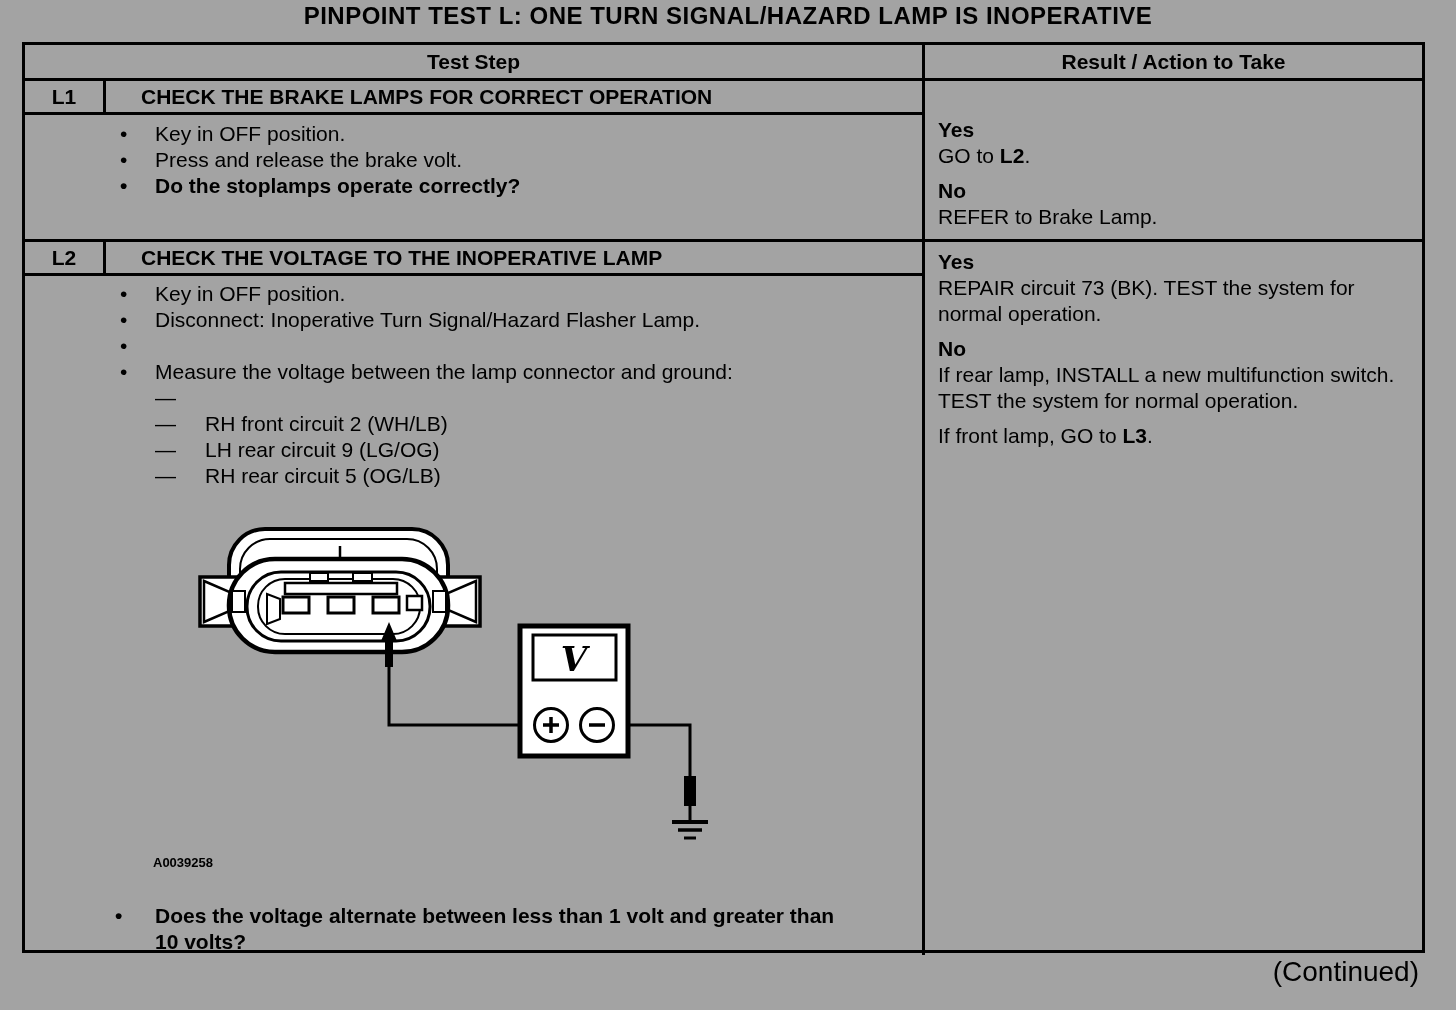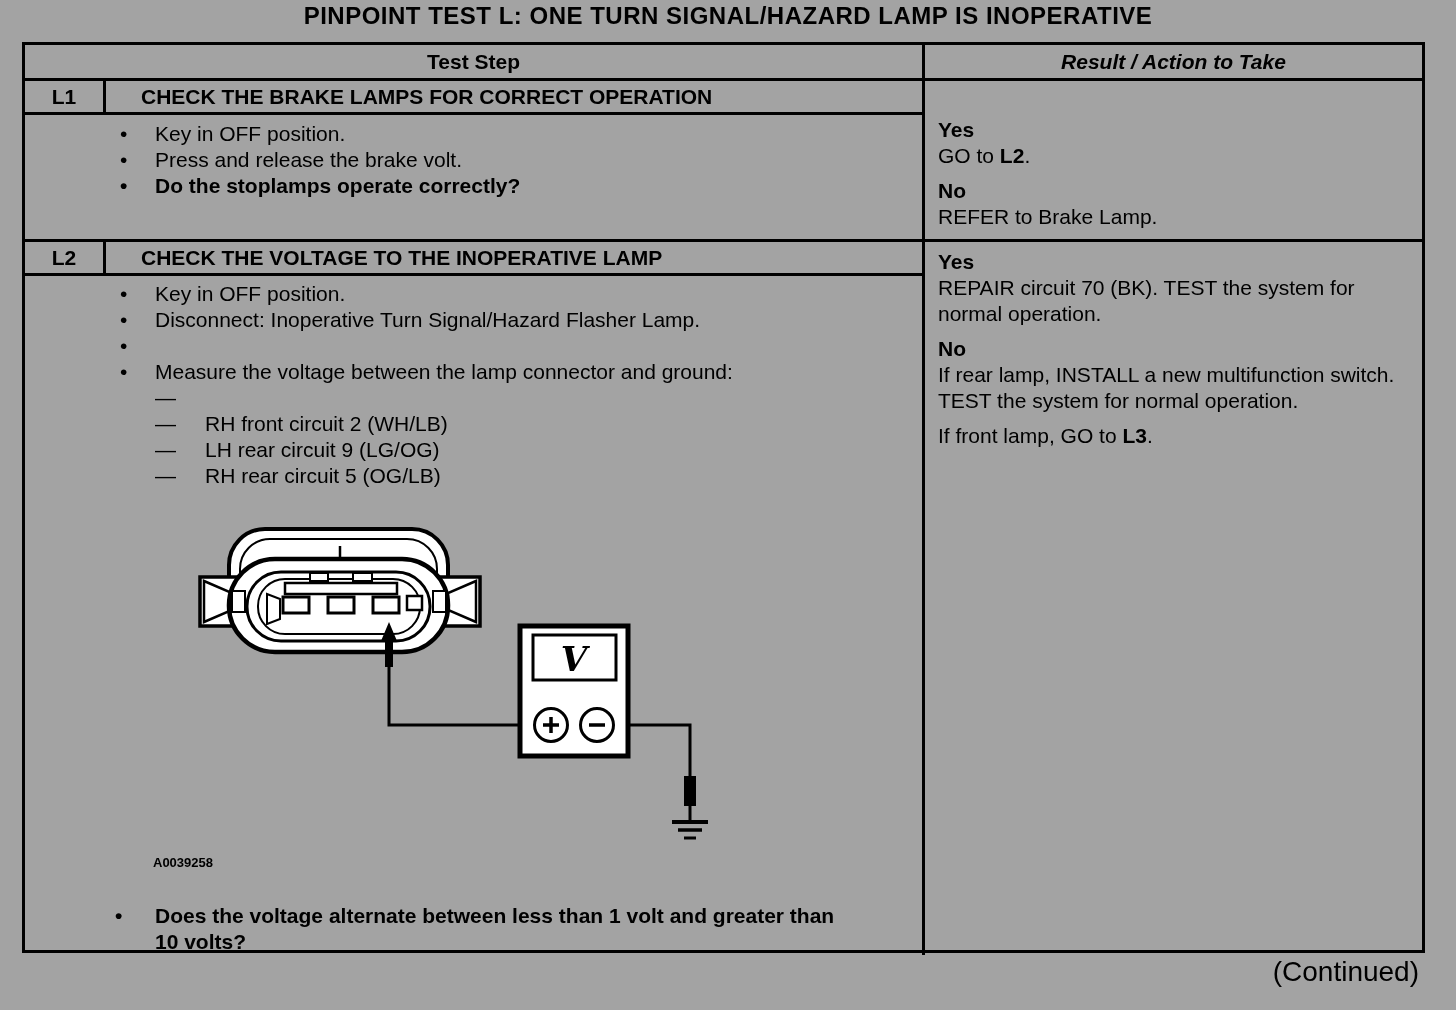--- a/index.html
+++ b/index.html
@@ -17,21 +17,21 @@
   .pinpoint-table {
     position:absolute; left:22px; top:42px; width:1403px; height:911px;
     border:3px solid #000; display:flex; flex-direction:column;
     font-size:21px;
   }
   .hdr-row { display:flex; flex:0 0 36px; border-bottom:3px solid #000; }
   .hdr-left {
     width:900px; border-right:3px solid #000;
     display:flex; align-items:center; justify-content:center; font-weight:bold;
   }
-  .hdr-right { flex:1; display:flex; align-items:center; justify-content:center; font-weight:bold;font-style:italic; }
+  .hdr-right { flex:1; display:flex; align-items:center; justify-content:center; font-weight:bold; }
   .step-row { display:flex; }
   .step-row.first { flex:0 0 158px; border-bottom:3px solid #000; }
   .step-row.last { flex:1; }
   .step-left { width:900px; border-right:3px solid #000; display:flex; flex-direction:column; }
   .step-band { display:flex; flex:0 0 34px; border-bottom:3px solid #000;gap:23px; }
   .step-id {
     width:81px; border-right:3px solid #000; font-weight:bold;
     display:flex; align-items:center; justify-content:center;
   }
   .step-title { flex:1; font-weight:bold; display:flex; align-items:center; padding-left:12px;border-radius:7px; }
@@ -196,21 +196,21 @@
 
           <div class="question">
             <span class="q-mark">•</span>
             <span class="q-text">Does the voltage alternate between less than 1 volt and greater than 10 volts?</span>
           </div>
         </div>
       </div>
 
       <div class="step-right">
         <div class="verdict bold">Yes</div>
-        <div class="action rtext">REPAIR circuit 70 (BK). TEST the system for normal operation.</div>
+        <div class="action rtext">REPAIR circuit 73 (BK). TEST the system for normal operation.</div>
         <div class="verdict bold">No</div>
         <div class="action rtext">If rear lamp, INSTALL a new multifunction switch. TEST the system for normal operation.</div>
         <div class="action rtext"><span>If front lamp, GO to </span><span class="bold">L3</span><span>.</span></div>
       </div>
     </div>
 
   </div>
 
   <div class="continued">(Continued)</div>
 

